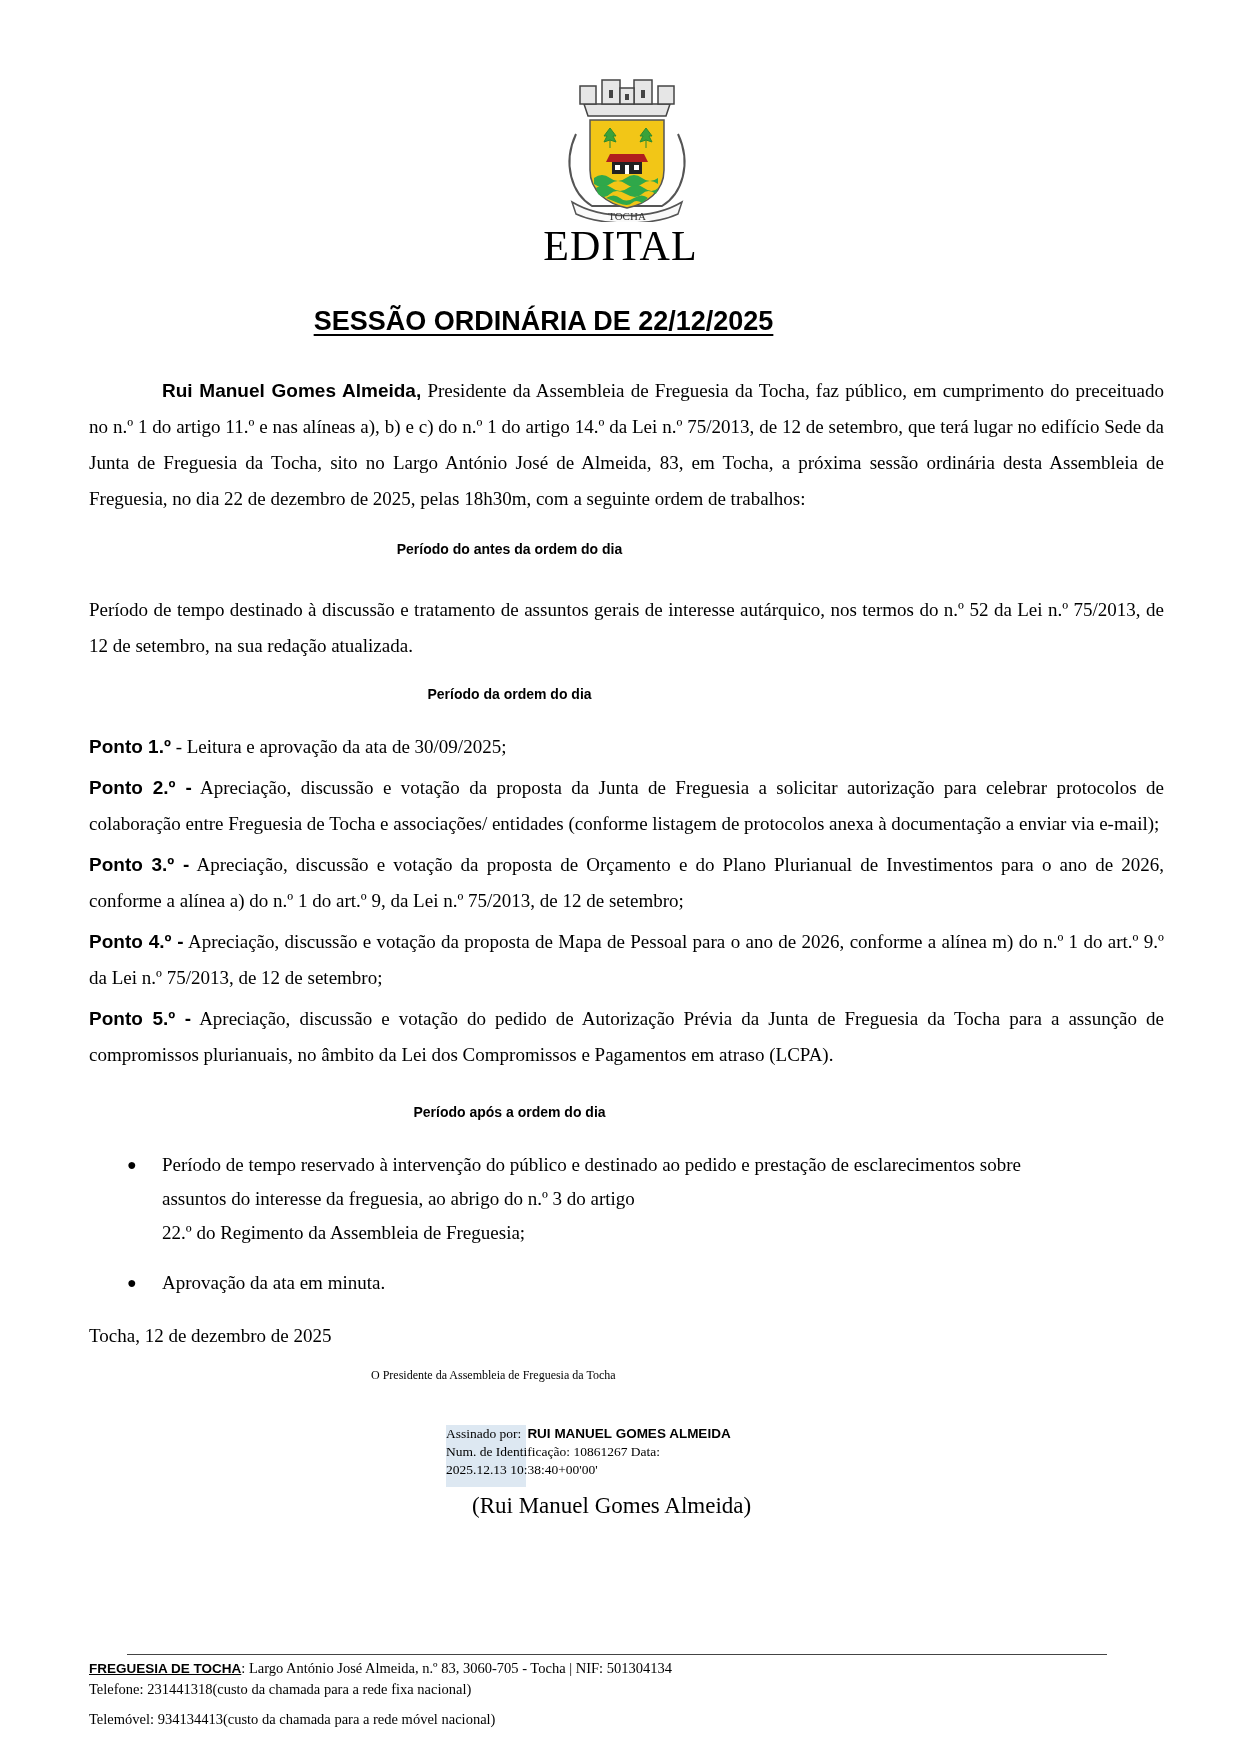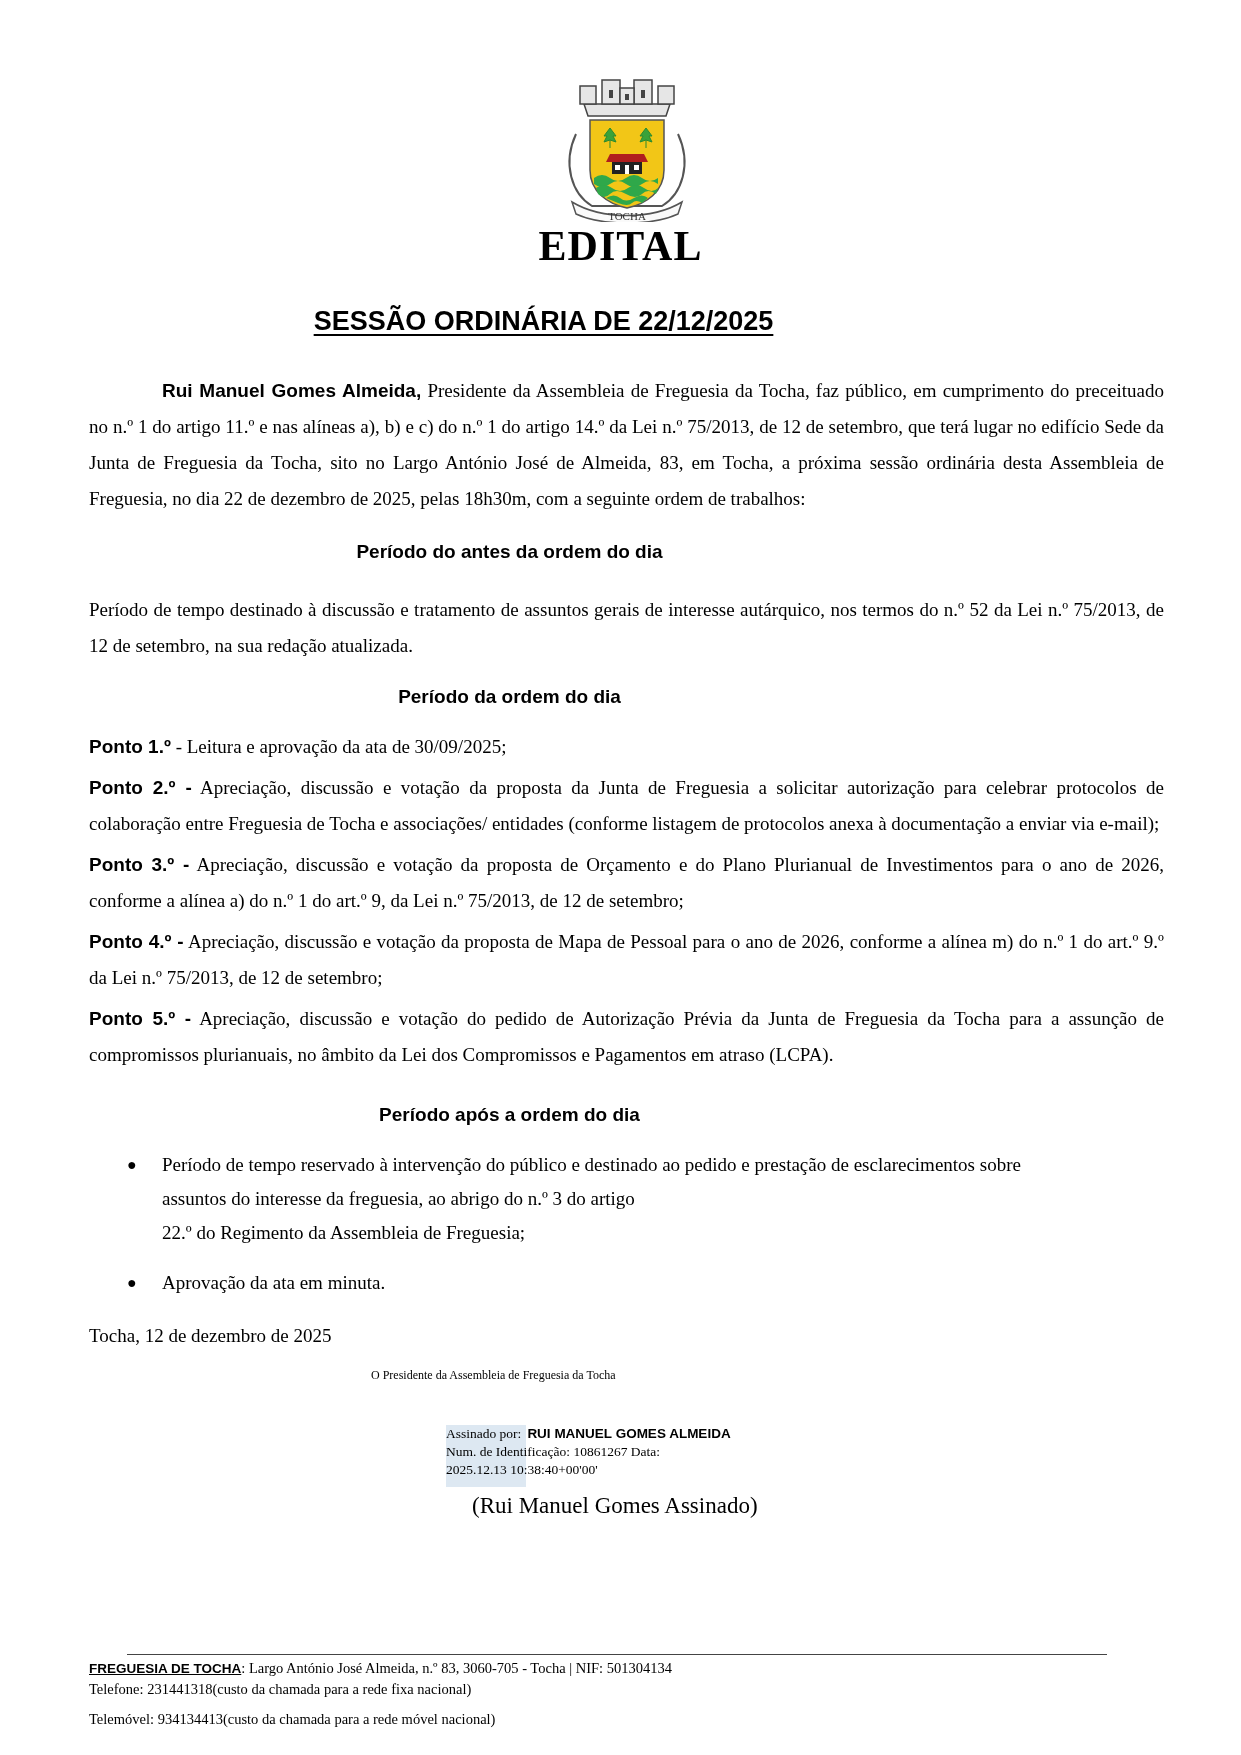--- a/index.html
+++ b/index.html
@@ -2,29 +2,29 @@
 <html><head>
   <meta charset="utf-8">
   <style>
     html, body { margin: 0; padding: 0; background: #ffffff; }
     body { width: 1241px; height: 1755px; position: relative; overflow: hidden; color: #000; }
     .page { position: absolute; left: 0; top: 0; width: 1241px; height: 1755px; }
     .serif { font-family: "Liberation Serif", "DejaVu Serif", serif; }
     .sans { font-family: "Liberation Sans", "DejaVu Sans", sans-serif; }
 
     .crest { position: absolute; left: 562px; top: 74px; width: 130px; height: 148px; }
-    .title { position: absolute; left: 0; width: 1241px; top: 222px; text-align: center; font-size: 42px; font-weight: bold; letter-spacing: 1px; }
+    .title { position: absolute; left: 0; width: 1241px; top: 222px; text-align: center; font-size: 42px; font-weight: normal; letter-spacing: 1px; }
     .subtitle { position: absolute; left: 0; width: 1087px; top: 306px; text-align: center; font-size: 27px; font-weight: bold; text-decoration: underline; text-decoration-thickness: 2px; text-underline-offset: 4px; }
 
     .body-text { position: absolute; left: 89px; width: 1075px; font-size: 19px; line-height: 36px; text-align: justify; }
     .intro { top: 373px; }
     .indent { display: inline-block; width: 73px; }
     .bold-sans { font-family: "Liberation Sans", "DejaVu Sans", sans-serif; font-weight: bold; }
 
-    .section-heading { position: absolute; left: 0; width: 1019px; text-align: center; font-size: 19px; font-weight: bold; }
+    .section-heading { position: absolute; left: 0; width: 1019px; text-align: center; font-size: 14px; font-weight: bold; }
     .h1 { top: 541px; }
     .h2 { top: 686px; }
     .h3 { top: 1104px; }
 
     .p-before { top: 592px; }
     .points { top: 729px; }
     .points .pt { margin: 0; }
     .points .pt + .pt { margin-top: 5px; }
 
     .after-list { position: absolute; left: 127px; width: 1000px; top: 1148px; font-size: 19px; line-height: 34px; list-style: none; margin: 0; padding: 0; }
@@ -128,21 +128,21 @@
   <div class="place-date serif">Tocha, 12 de dezembro de 2025</div>
   <div class="signatory-role serif">O Presidente da Assembleia de Freguesia da Tocha</div>
 
   <div class="sig-block serif">
     <div class="sig-bg"></div>
     <div class="sig-line"><span>Assinado por:</span><span class="signer">RUI MANUEL GOMES ALMEIDA</span></div>
     <div class="sig-line">Num. de Identificação: 10861267 Data:</div>
     <div class="sig-line">2025.12.13 10:38:40+00'00'</div>
   </div>
 
-  <div class="sig-name serif">(Rui Manuel Gomes Assinado)</div>
+  <div class="sig-name serif">(Rui Manuel Gomes Almeida)</div>
 
 
   <div class="footer-rule"></div>
   <div class="footer serif">
     <div><span class="org">FREGUESIA DE TOCHA</span><span>: Largo António José Almeida, n.º 83, 3060-705 - Tocha | NIF: 501304134</span></div>
     <div>Telefone: 231441318(custo da chamada para a rede fixa nacional)</div>
     <div class="line3">Telemóvel: 934134413(custo da chamada para a rede móvel nacional)</div>
   </div>
 </div>
 

